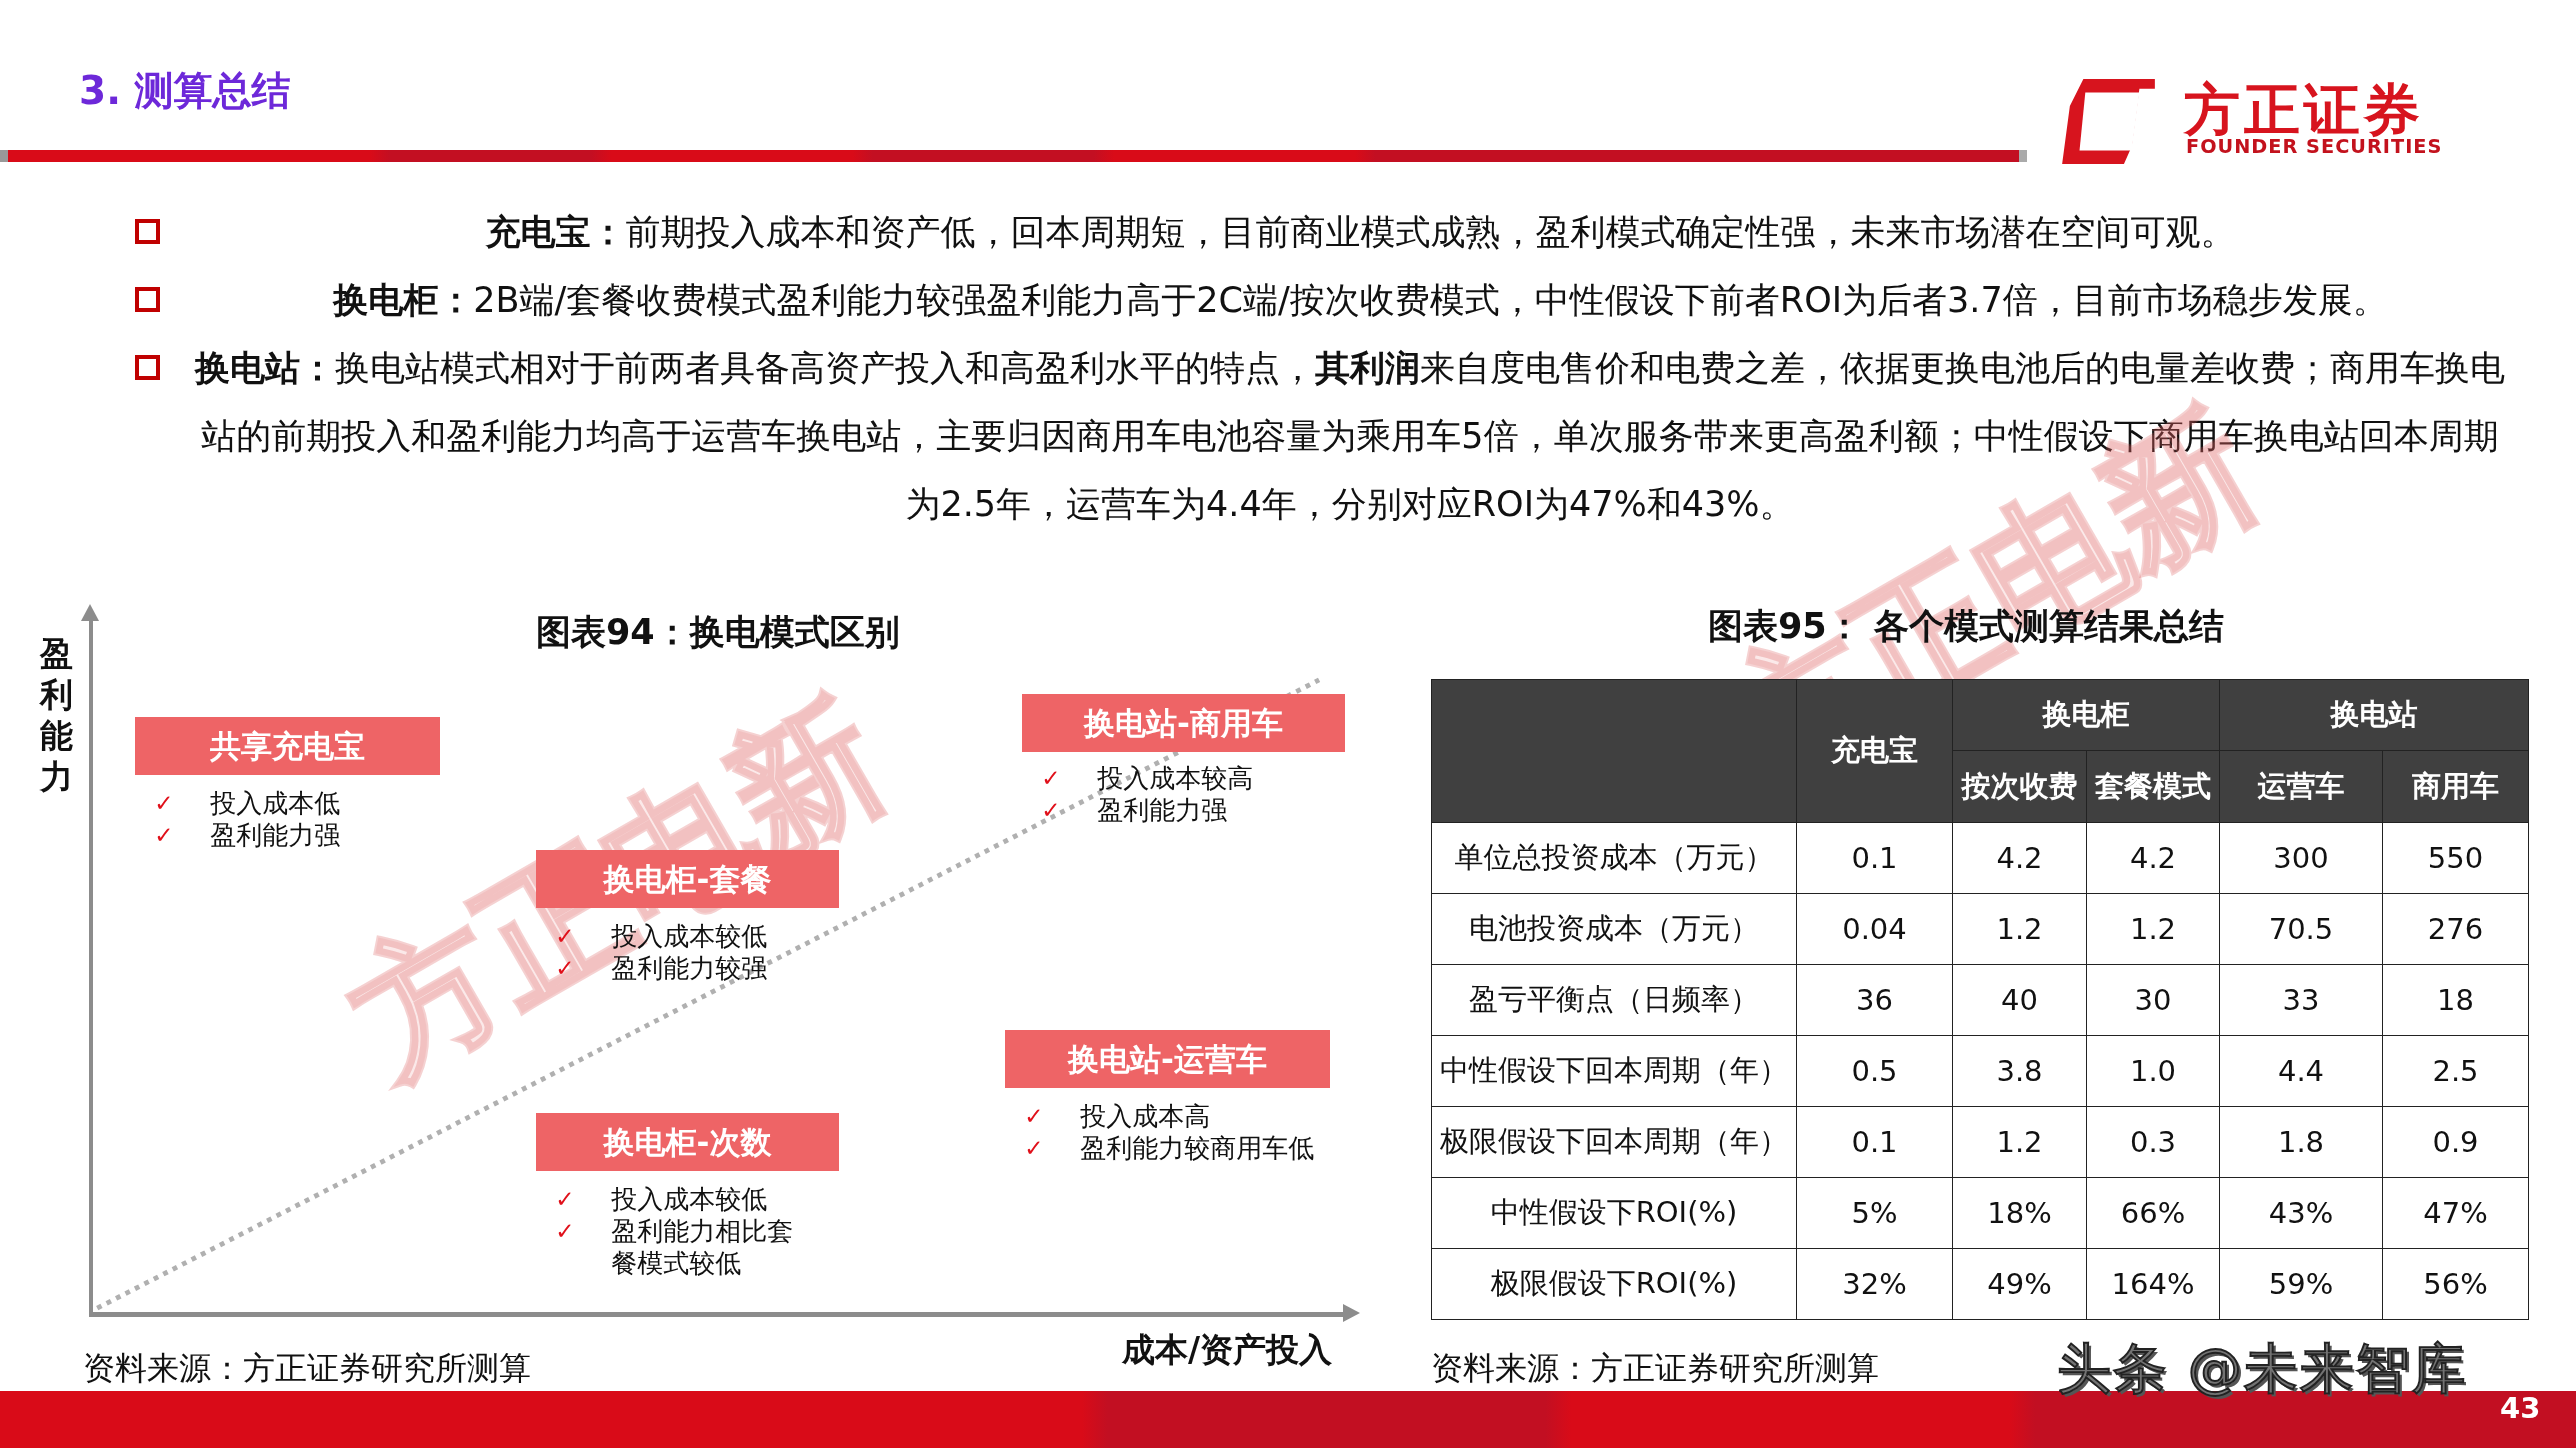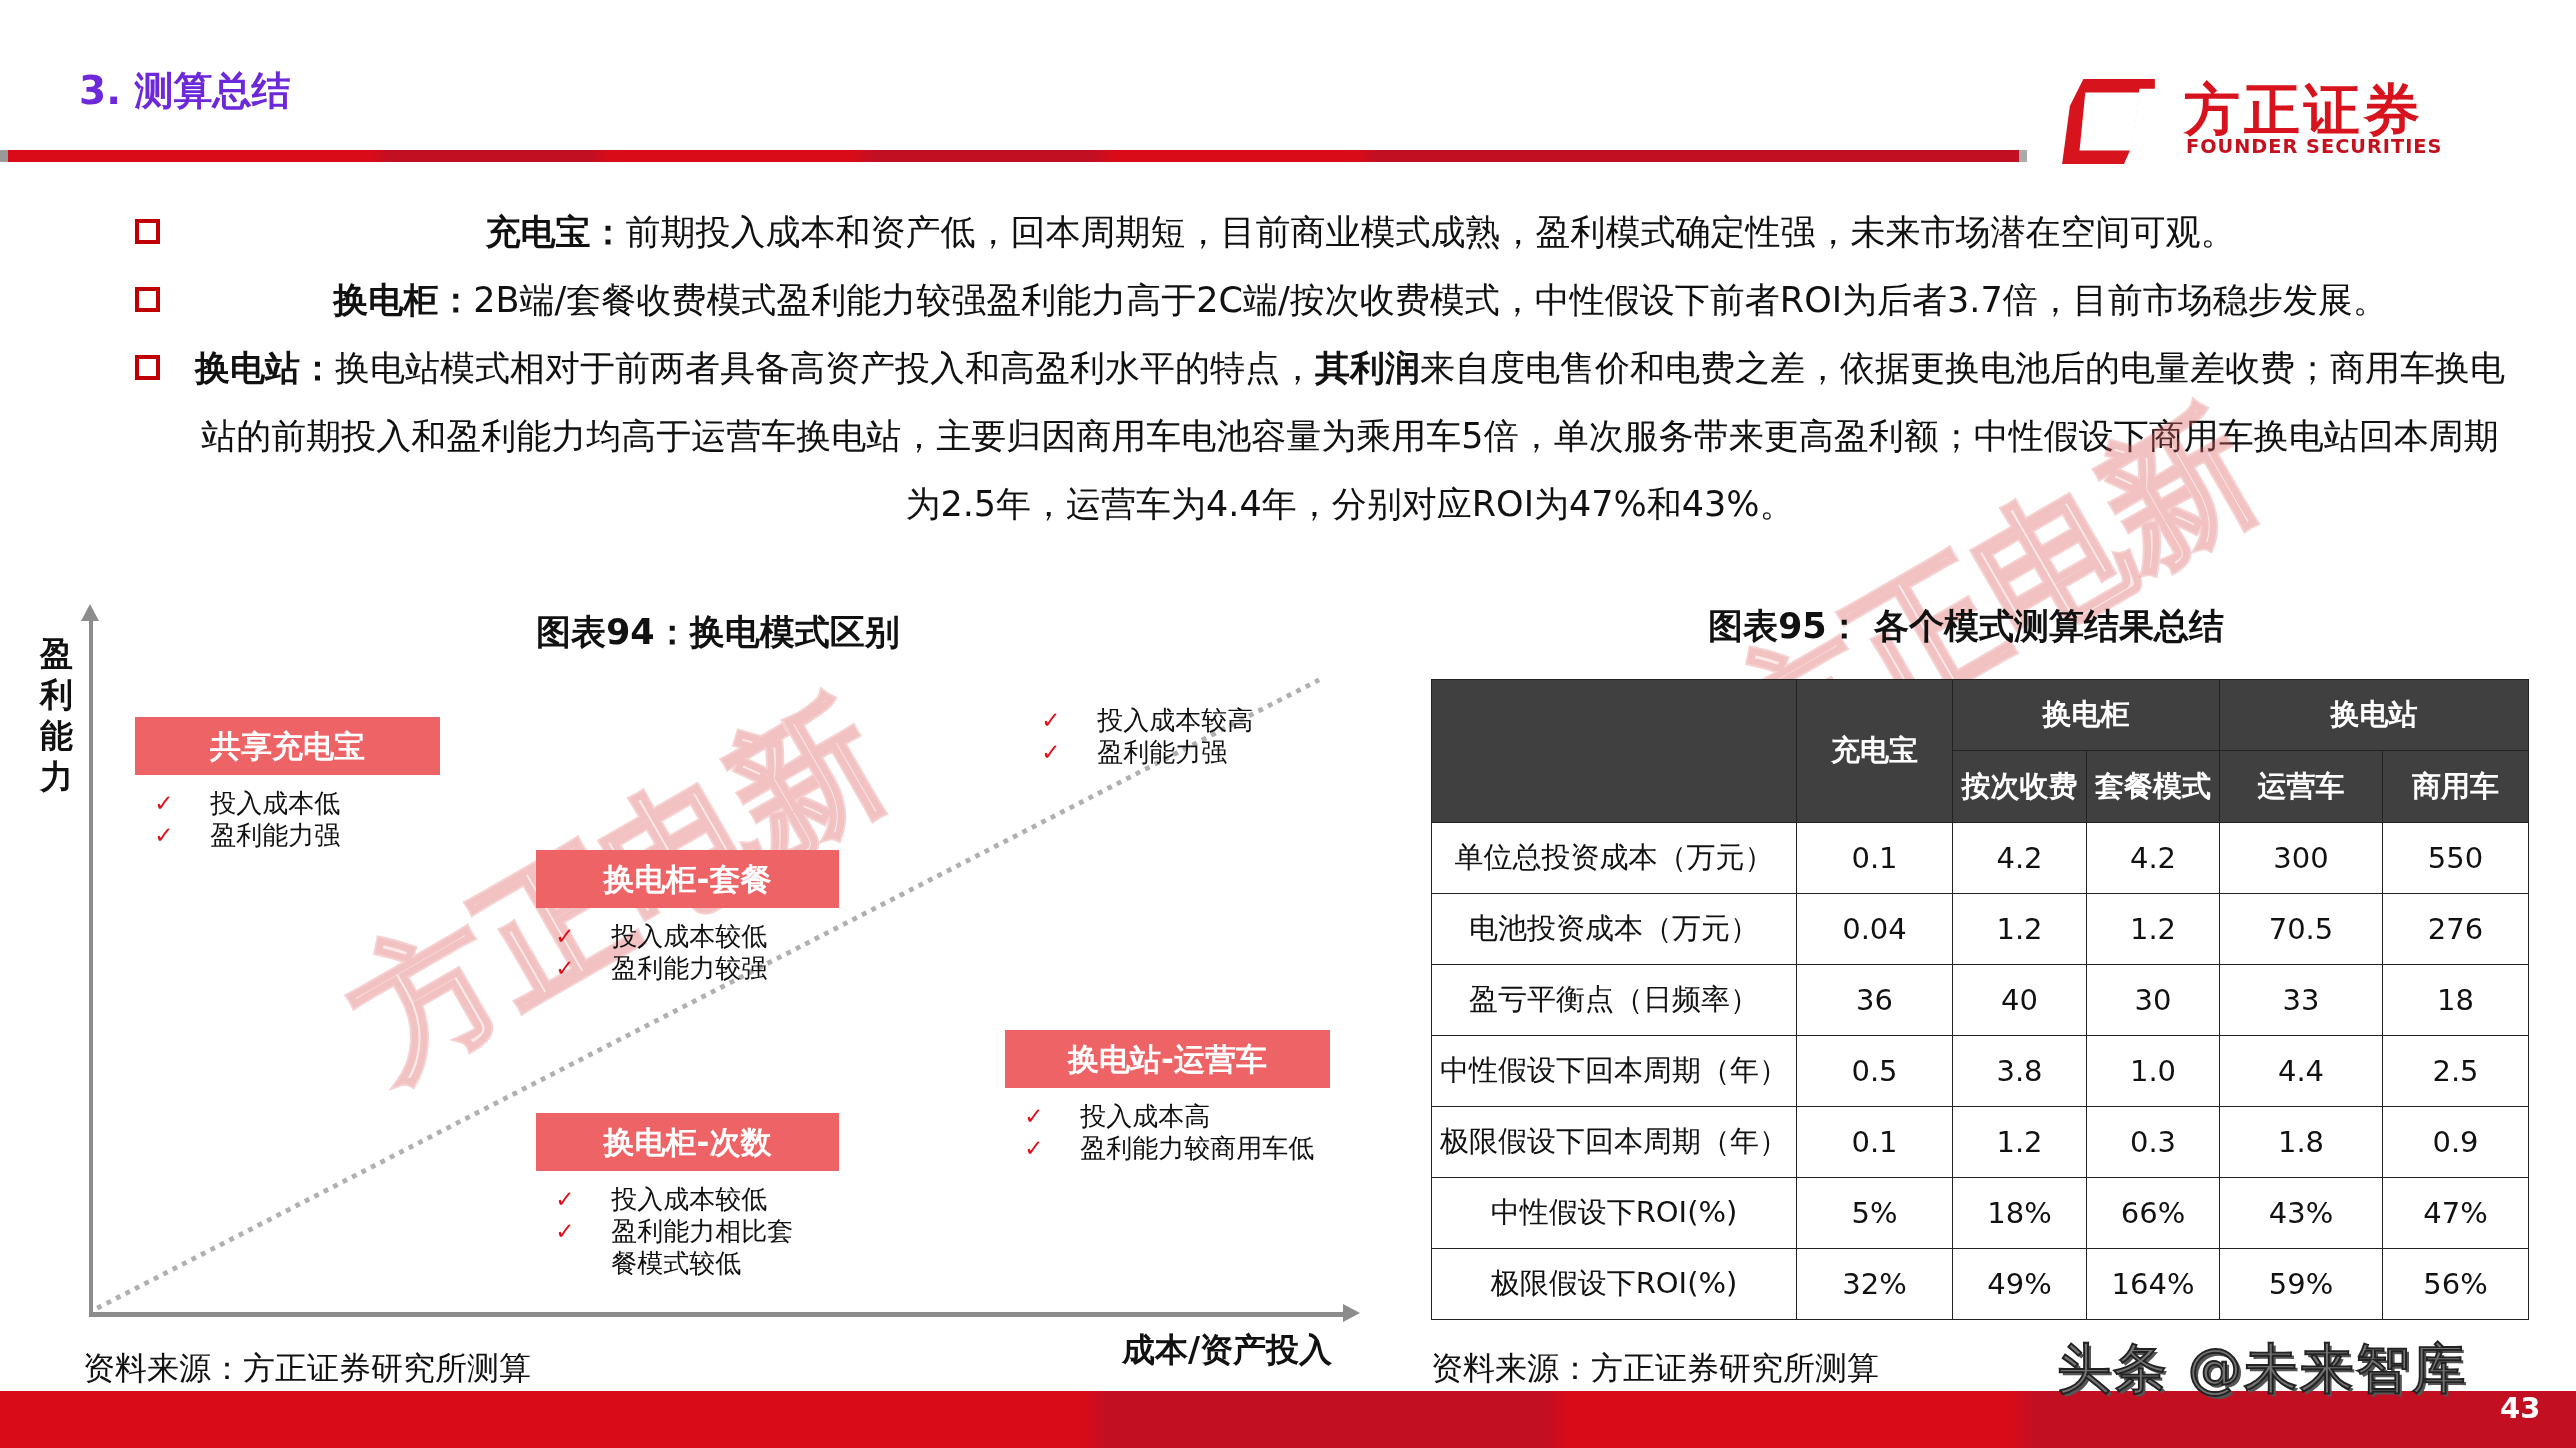--- a/index.html
+++ b/index.html
@@ -117,20 +117,21 @@
         <span>投入成本较低</span>
       </div>
     <div class="check-row">
         <span class="tick">✓</span>
         <span>盈利能力较强</span>
       </div>
   </div>
 </div>
 
 <div class="abs" style="left:1022px;top:694px;width:323px;">
+  <div class="tag">换电站-商用车</div>
   <div class="checks" style="margin-top:9.7px;padding-left:19.3px;">
     <div class="check-row">
         <span class="tick">✓</span>
         <span>投入成本较高</span>
       </div>
     <div class="check-row">
         <span class="tick">✓</span>
         <span>盈利能力强</span>
       </div>
   </div>

